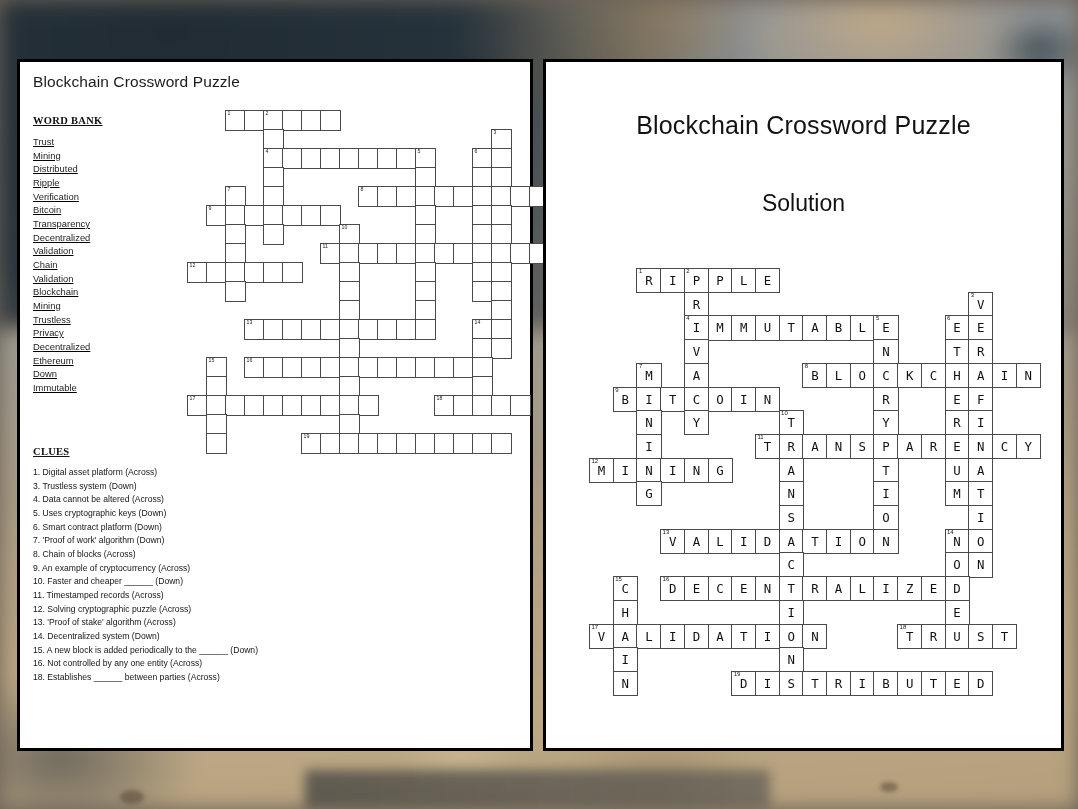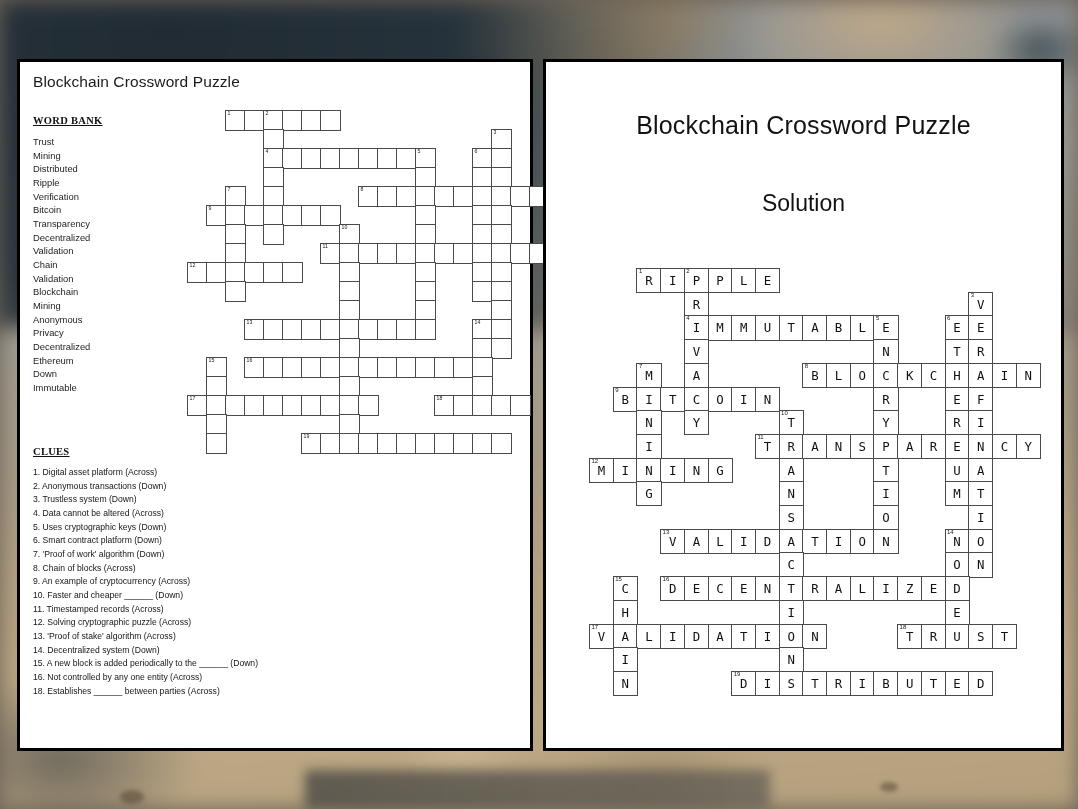--- a/index.html
+++ b/index.html
@@ -43,21 +43,21 @@
   .panel{position:absolute;background:#ffffff;border:3px solid #000;box-sizing:border-box;}
   #panel-puzzle{left:17px;top:59px;width:516px;height:692px;}
   #panel-solution{left:543px;top:59px;width:521px;height:692px;}
 
   
   .puz-title{position:absolute;left:13px;top:11px;font-size:15.5px;color:#1b1b1b;
     letter-spacing:.1px;white-space:nowrap;}
   .section-head{font-size:10.5px;font-weight:bold;color:#111;
     text-decoration:underline;letter-spacing:.3px;font-family:"Liberation Serif","DejaVu Serif",serif;}
   #wordbank{position:absolute;left:13px;top:53px;width:120px;}
-  #wordbank ul{list-style:none;margin:9px 0 0 0;padding:0;}
+  #wordbank ul{list-style:none;margin:9px 0 0 0;padding:0;text-decoration:underline;}
   #wordbank li{font-size:9.4px;line-height:13.65px;color:#1d1d1d;}
   #clues{position:absolute;left:13px;top:384px;width:340px;}
   #clues ol{list-style:none;margin:9px 0 0 0;padding:0;counter-reset:c;}
   #clues li{font-size:8.6px;line-height:13.65px;color:#151515;white-space:nowrap;}
 
   
   .sol-title{position:absolute;left:0;right:0;text-align:center;color:#121212;}
   #sol-h1{top:49px;font-size:25px;letter-spacing:.2px;}
   #sol-h2{top:128px;font-size:23px;}
 
@@ -105,21 +105,21 @@
           <li>Ripple</li>
           <li>Verification</li>
           <li>Bitcoin</li>
           <li>Transparency</li>
           <li>Decentralized</li>
           <li>Validation</li>
           <li>Chain</li>
           <li>Validation</li>
           <li>Blockchain</li>
           <li>Mining</li>
-          <li>Anonymous</li>
+          <li>Trustless</li>
           <li>Privacy</li>
           <li>Decentralized</li>
           <li>Ethereum</li>
           <li>Down</li>
           <li>Immutable</li>
         </ul>
     </div>
 
     <div class="grid" id="grid-puzzle" style="left: 167px; top: 48px;">
         <div class="cell" style="left: 38px; top: 0px;">
@@ -302,21 +302,20 @@
         <div class="cell" style="left: 247px; top: 323px;"></div>
         <div class="cell" style="left: 266px; top: 323px;"></div>
         <div class="cell" style="left: 285px; top: 323px;"></div>
         <div class="cell" style="left: 304px; top: 323px;"></div>
       </div>
 
     <div id="clues">
       <div class="section-head">CLUES</div>
       <ol id="clues-list">
           <li>1. Digital asset platform (Across)</li>
-          <li>2. Anonymous transactions (Down)</li>
           <li>3. Trustless system (Down)</li>
           <li>4. Data cannot be altered (Across)</li>
           <li>5. Uses cryptographic keys (Down)</li>
           <li>6. Smart contract platform (Down)</li>
           <li>7. 'Proof of work' algorithm (Down)</li>
           <li>8. Chain of blocks (Across)</li>
           <li>9. An example of cryptocurrency (Across)</li>
           <li>10. Faster and cheaper ______ (Down)</li>
           <li>11. Timestamped records (Across)</li>
           <li>12. Solving cryptographic puzzle (Across)</li>

